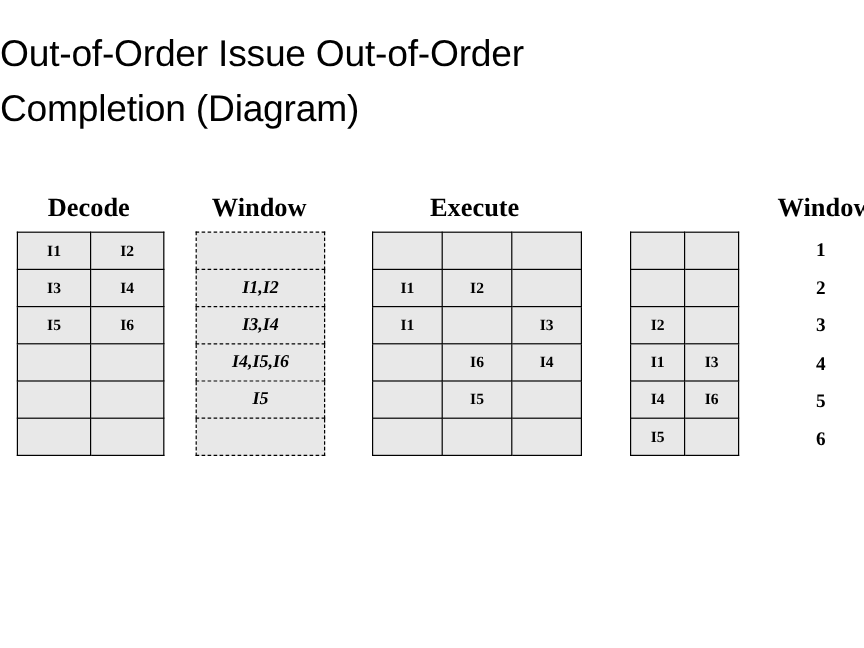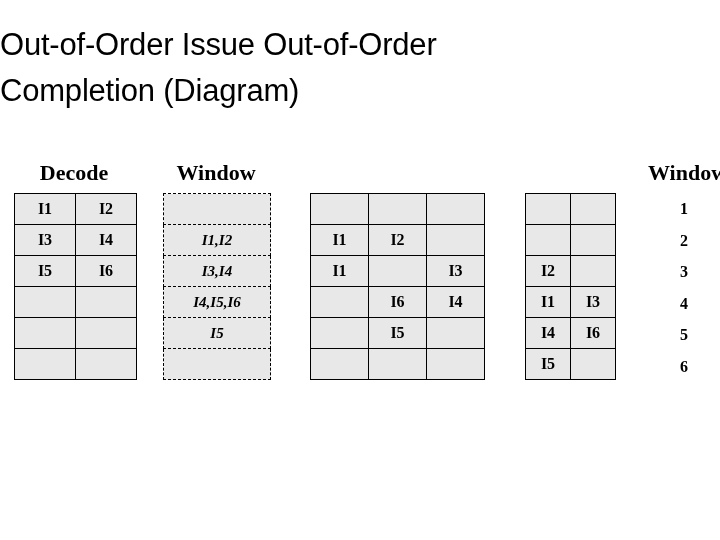--- a/index.html
+++ b/index.html
@@ -58,21 +58,21 @@
   }
   table.grid td {
     background: #e8e8e8;
     border: 1.6px solid #000000;
     height: 30px;
     padding: 0;
     text-align: center;
     vertical-align: middle;
     font-family: "Liberation Serif", "DejaVu Serif", serif;
     font-weight: bold;
-    font-size: 16px;
+    font-size: 13px;
     color: #000000;
     line-height: 30px;
   }
   table.grid.dashed td {
     border: 1.6px dashed #000000;
     font-style: italic;
     font-size: 15px;
   }
 
   
@@ -170,20 +170,21 @@
       </tr>
       <tr>
         <td>I5</td>
       </tr>
       <tr>
         <td></td>
       </tr>
     </tbody>
   </table>
 
+  <div class="stage-header" id="execute-header">Execute</div>
   <table class="grid" id="execute-table">
     <tbody>
       <tr>
         <td></td>
         <td></td>
         <td></td>
       </tr>
       <tr>
         <td>I1</td>
         <td>I2</td>

